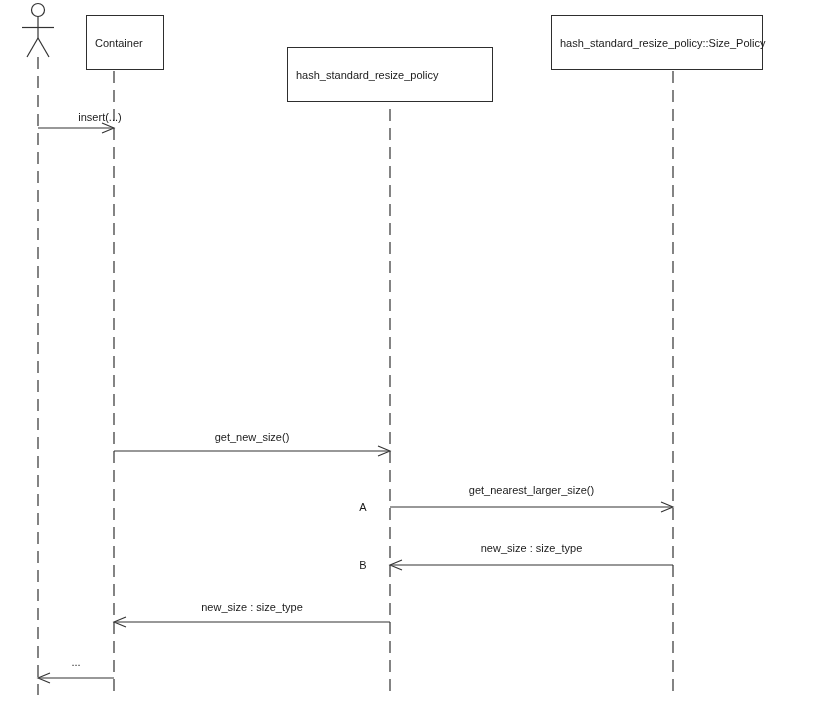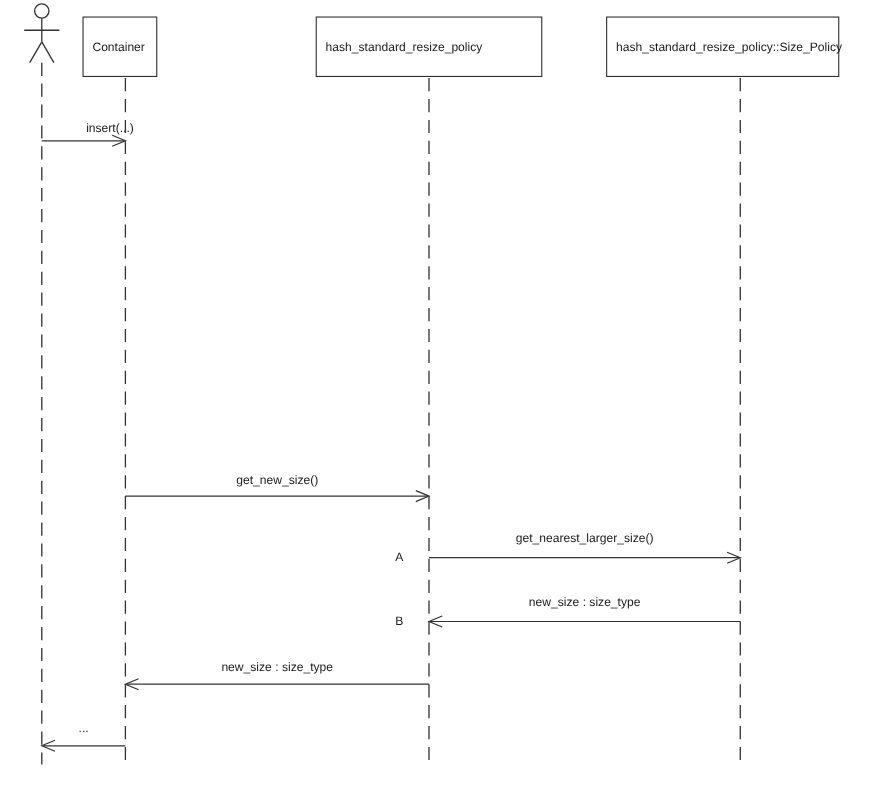--- a/index.html
+++ b/index.html
@@ -92,24 +92,24 @@
         <line x1="390" y1="622" x2="115" y2="622"></line>
         <path d="M126 617 L114 622 L126 627"></path>
       </g>
       <g>
         <line x1="114" y1="678" x2="39" y2="678"></line>
         <path d="M50 673 L38 678 L50 683"></path>
       </g>
     </g>
   </svg>
 
-  <div class="obj-box" style="left:75px; width:68px;">
+  <div class="obj-box" style="left:86px; width:78px;">
     <span>Container</span>
   </div>
-  <div class="obj-box" style="left:287px; width:206px;">
+  <div class="obj-box" style="left:287px; width:206px;margin-top:32px;">
     <span>hash_standard_resize_policy</span>
   </div>
   <div class="obj-box" style="left:551px; width:212px;align-items:center;">
     <span>hash_standard_resize_policy::Size_Policy</span>
   </div>
 
   <div class="msg-label" style="left:38px; width:76px; top:111px;margin-left:24px;">insert(...)</div>
   <div class="msg-label" style="left:114px; width:276px; top:431px;">get_new_size()</div>
   <div class="msg-label" style="left:390px; width:283px; top:484px;">get_nearest_larger_size()</div>
   <div class="msg-label" style="left:390px; width:283px; top:542px;">new_size : size_type</div>

